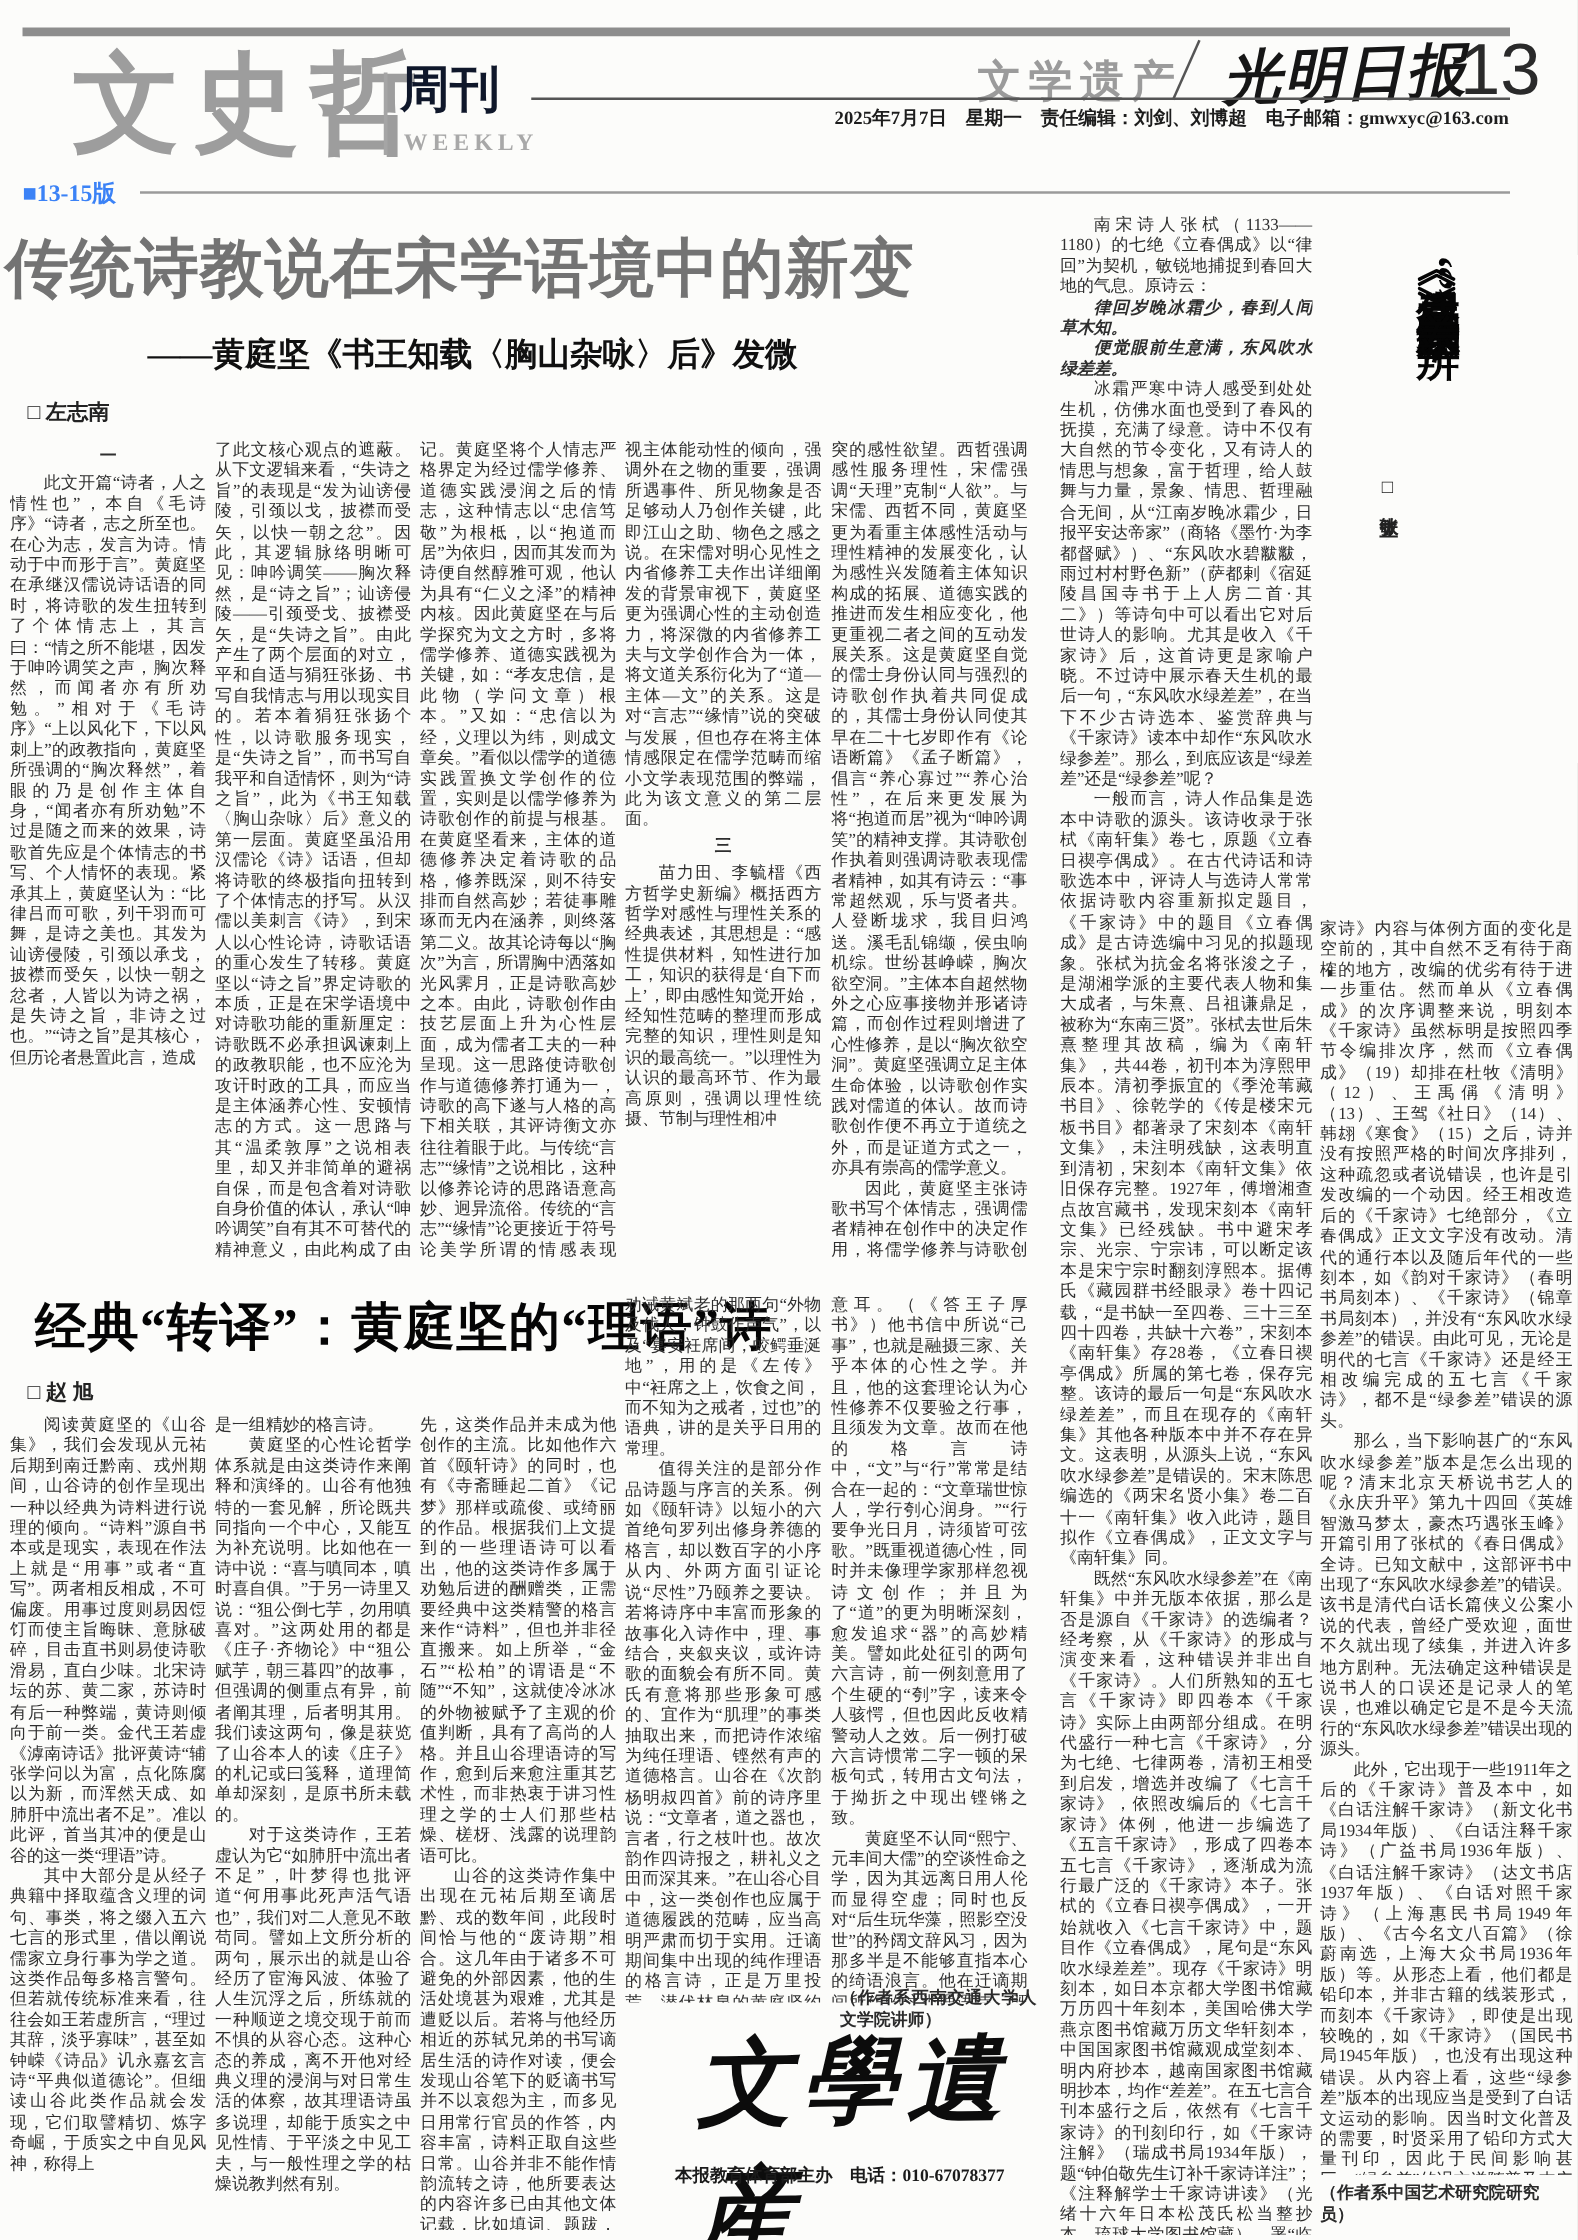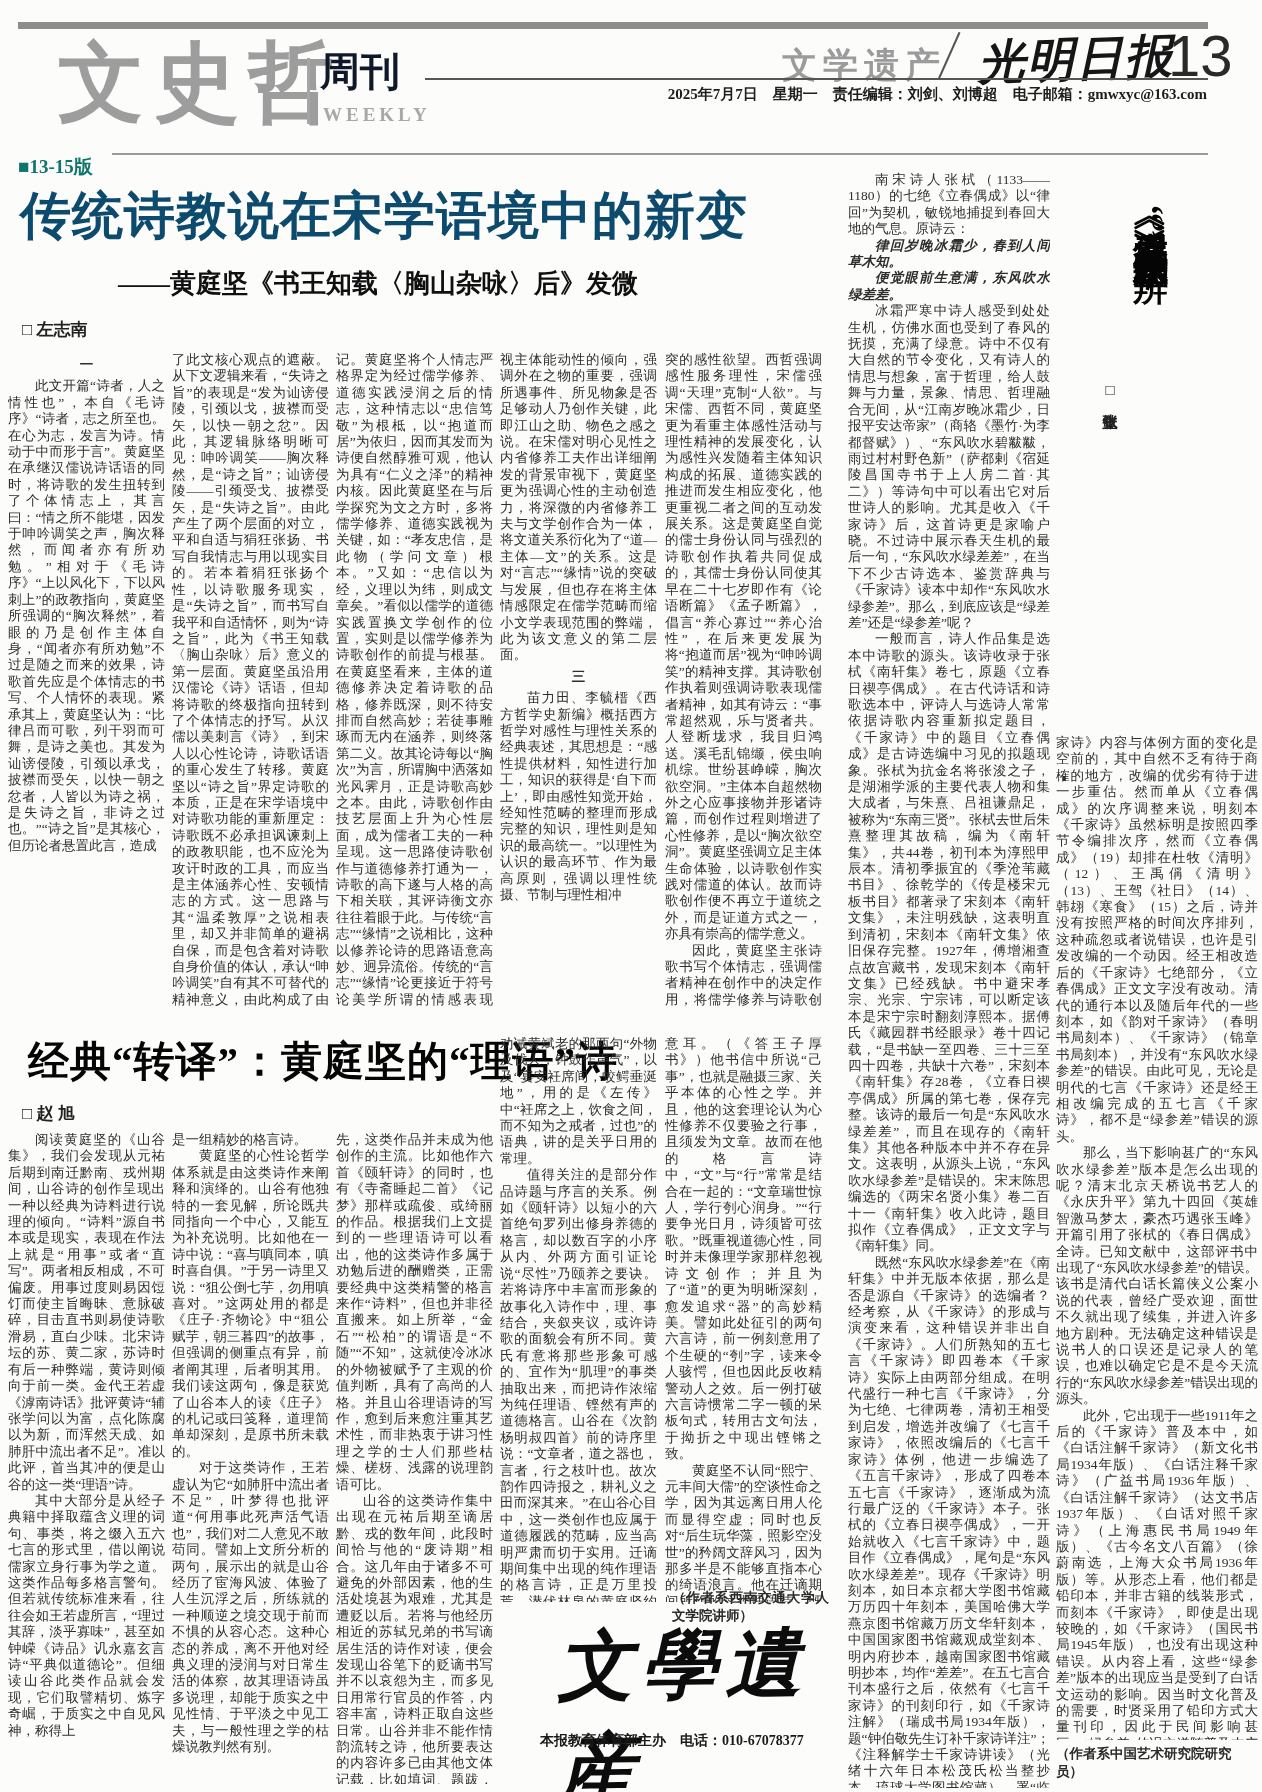--- a/index.html
+++ b/index.html
@@ -5,30 +5,30 @@
   html,body{margin:0;padding:0;background:#e8e8e4;}
   #page{position:relative;width:1262px;height:1792px;background:#fcfcfa;overflow:hidden;
         font-family:"Liberation Serif",serif;color:#2b2b2b;}
   .abs{position:absolute;}
   
   .toprule{left:18px;top:22px;width:1190px;height:7px;background:#8d8d8d;}
   .brand{left:58px;top:40px;font-size:86px;font-weight:700;color:#9d9d9d;letter-spacing:9px;line-height:1;}
   .branddiv{left:307px;top:58px;width:3px;height:66px;background:#a5a5a5;}
   .weeklycn{left:320px;top:52px;font-size:40px;font-weight:700;color:#0f172a;line-height:1;}
   .weeklyen{left:323px;top:104px;font-size:19px;font-weight:700;color:#a8a8a8;letter-spacing:4px;}
-  .edition{left:18px;top:142px;font-size:19px;font-weight:700;color:#0f766e;margin-top:12px;}
+  .edition{left:18px;top:142px;font-size:19px;font-weight:700;color:#3b82f6;}
   .edrule{left:112px;top:153px;width:1096px;height:2px;background:#9a9a9a;}
   .seclabel{left:782px;top:42px;font-size:35px;font-weight:700;color:#9b9b9b;letter-spacing:6px;}
   .slash{left:948px;top:30px;width:2px;height:52px;background:#555;transform:rotate(24deg);}
   .gmrb{left:978px;top:28px;font-size:47px;font-weight:900;font-style:italic;color:#161616;letter-spacing:2px;transform:rotate(-2deg);}
   .pageno{left:1168px;top:22px;font-size:58px;font-weight:400;color:#2a2a2a;font-family:"Liberation Sans",sans-serif;}
   .hdrule{left:425px;top:78px;width:783px;height:2px;background:#555;}
   .dateline{left:0;top:85px;width:1207px;text-align:right;font-size:15px;font-weight:700;color:#1d1d1d;}
   
-  .a1title{left:20px;top:186px;width:745px;font-size:51px;font-weight:900;color:#0c4a6e;letter-spacing:1px;line-height:1.2;}
+  .a1title{left:4px;top:186px;width:745px;font-size:51px;font-weight:900;color:#737373;letter-spacing:1px;line-height:1.2;}
   .a1sub{left:118px;top:266px;font-size:26px;font-weight:700;color:#101010;}
   .a1by{left:22px;top:318px;font-size:17px;font-weight:700;color:#222;}
   .col{position:absolute;overflow:hidden;font-size:13.5px;line-height:16.4px;text-align:justify;color:#2e2e2e;}
   .col p{margin:0;text-indent:2em;}
   .col p.cont{text-indent:0;}
   .col .sec{text-align:center;font-weight:700;text-indent:0;margin:5px 0;}
   .col .poem{font-style:italic;font-weight:700;text-indent:2em;}
   .c-a1{top:352px;height:656px;width:157px;}
   
   .c-a2A{left:848px;top:172px;height:1616px;width:202px;}

